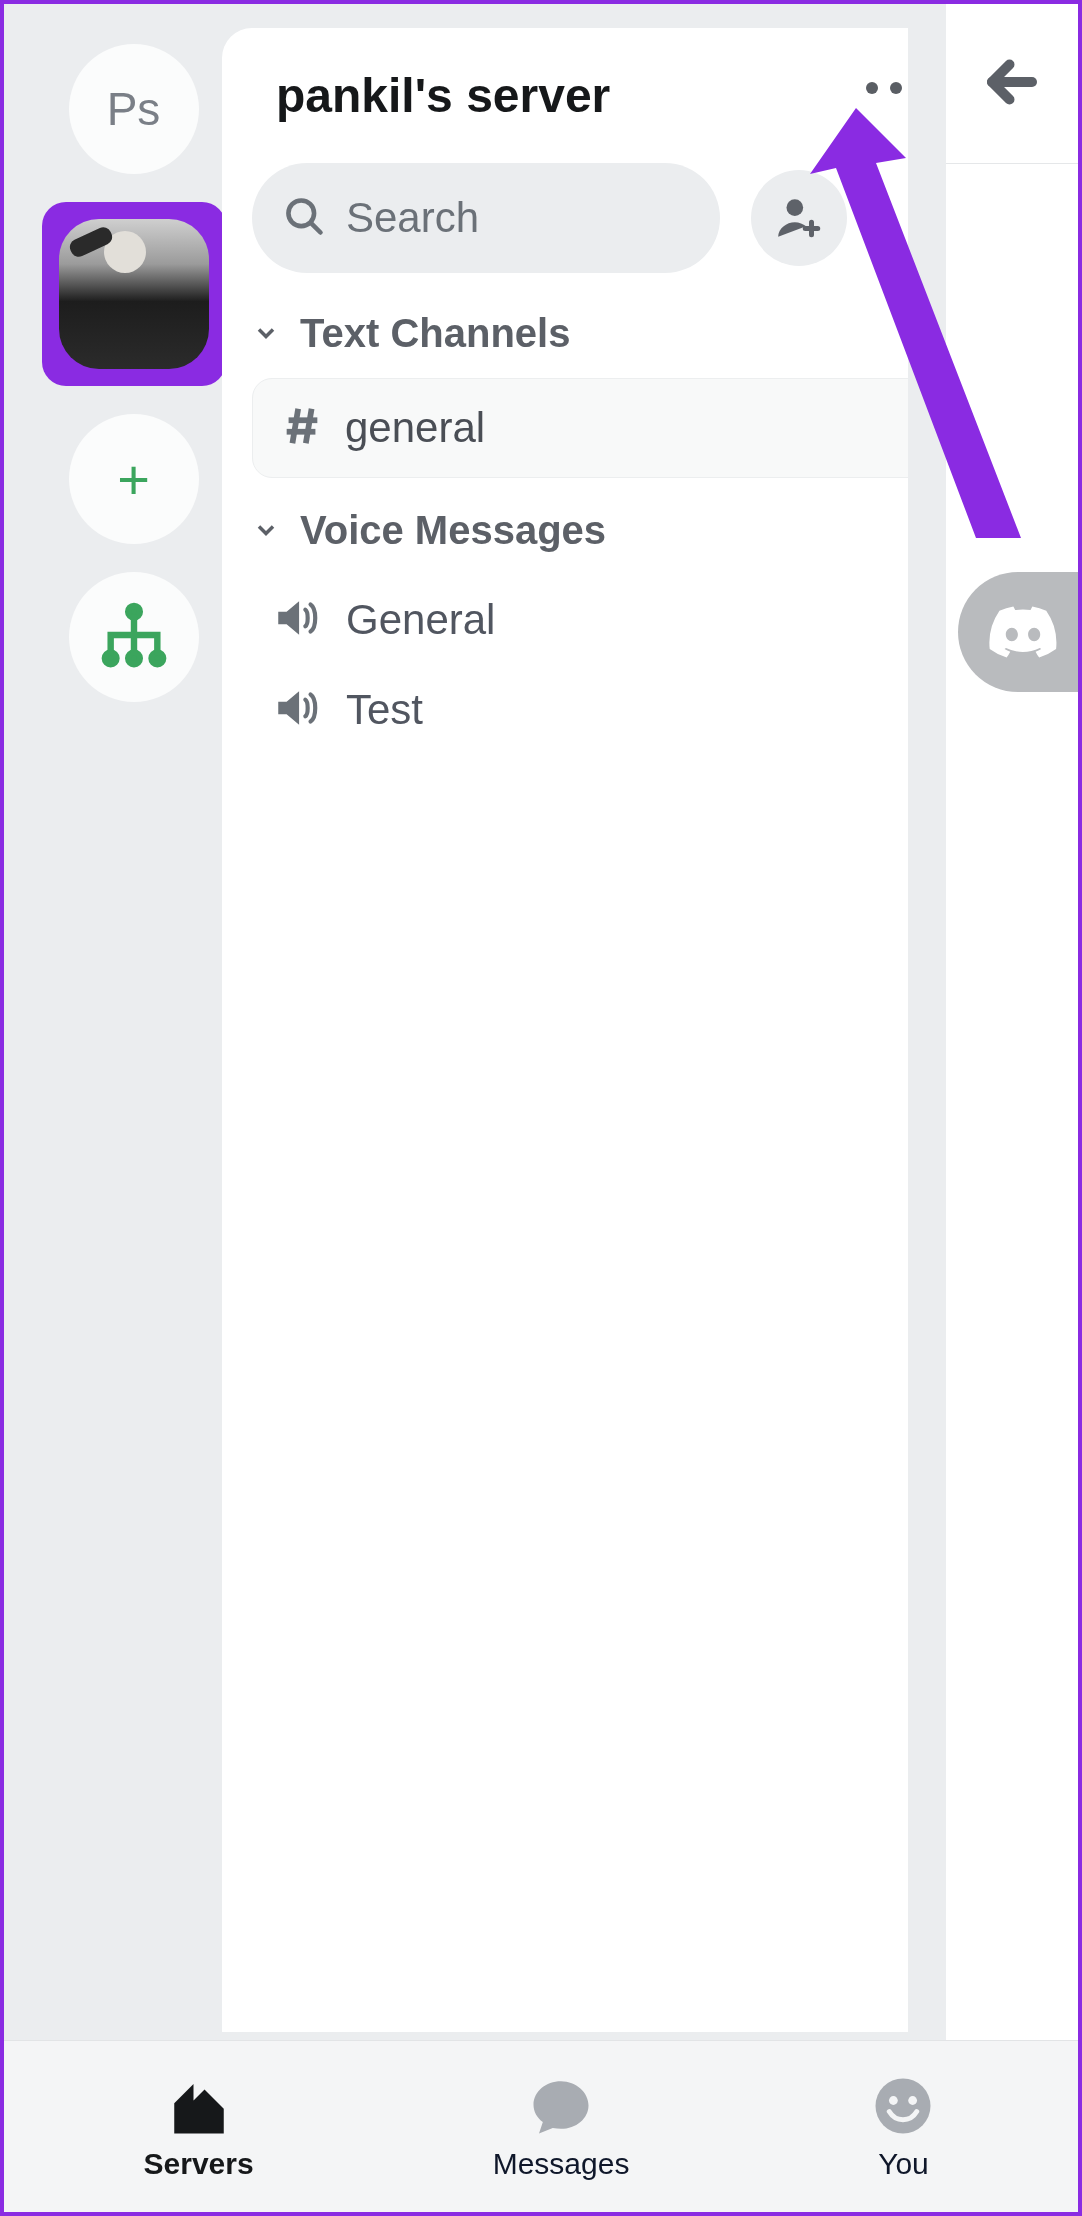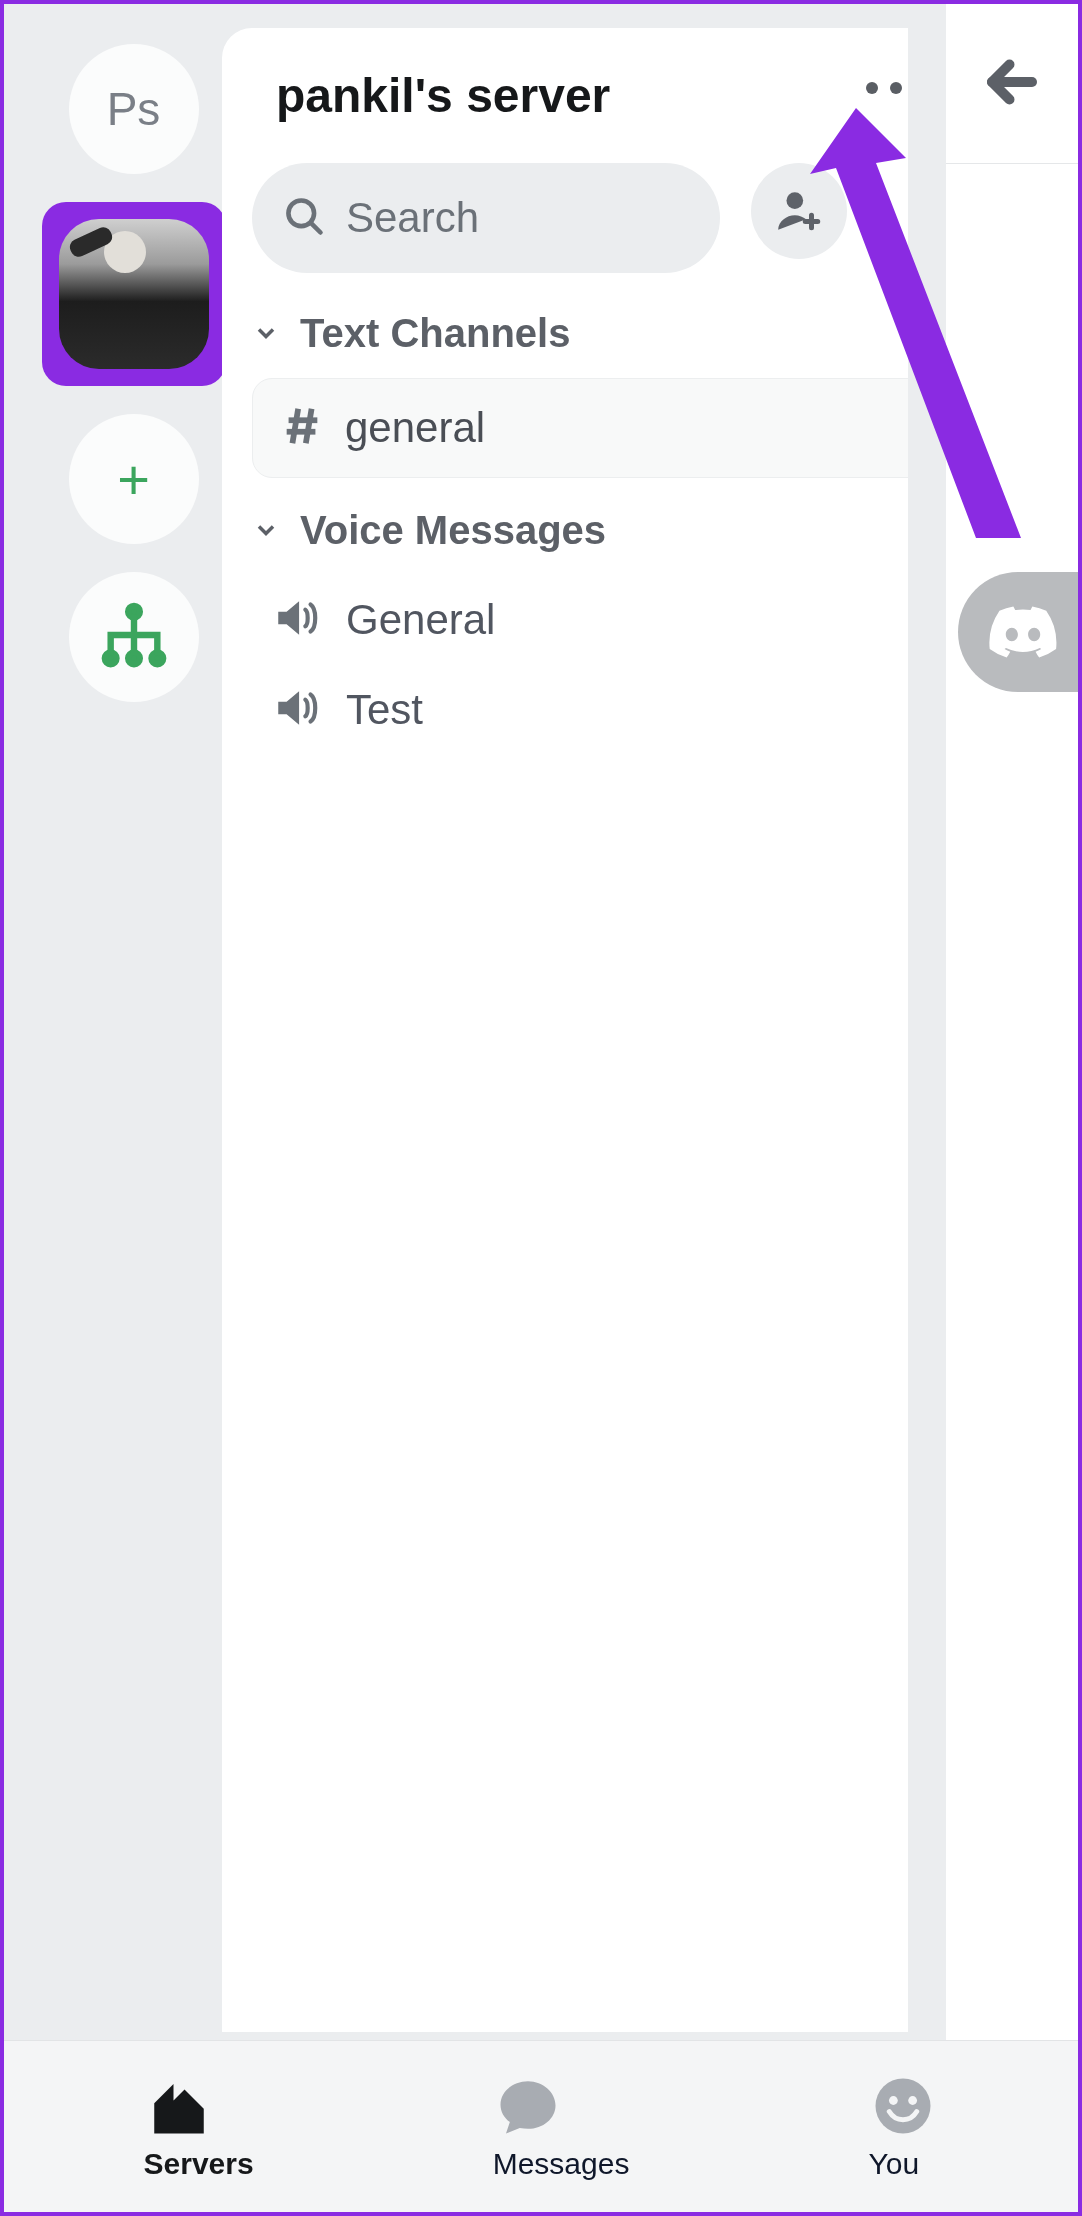--- a/index.html
+++ b/index.html
@@ -63,21 +63,21 @@
     padding: 40px 20px 20px 30px;
   }
   .server-title {
     font-size: 48px;
     font-weight: 700;
     color: #16181a;
     margin-bottom: 40px;
     margin-left: 24px;
   }
   .search-row {
-    display:flex; align-items:flex-start; gap:31px; margin-bottom:38px;
+    display:flex; align-items:center; gap:31px; margin-bottom:38px;
   }
   .search-pill {
     flex:0 0 auto;
     width: 468px;
     height: 110px;
     background: #ebedef;
     border-radius: 56px;
     display:flex; align-items:center;
     padding: 0 30px;
     gap: 20px;
@@ -146,21 +146,21 @@
   }
   .discord-fab svg{ width:70px; height:52px; fill:#ffffff;}
 
   
   .tab-bar{
     position:absolute; left:0; right:0; bottom:0; height:172px;
     background:#f4f5f6; border-top:1px solid #e2e4e6;
     display:flex; justify-content:space-around; align-items:center;
     padding: 0 20px;
   }
-  .tab{ display:flex; flex-direction:column; gap:8px;}
+  .tab{ display:flex; flex-direction:column; align-items:center; gap:8px;}
   .tab-label{ font-size:30px; color:#0f172a;}
   .tab.active .tab-label{ color:#16181a; font-weight:600;}
   .tab svg{ width:70px; height:66px; fill:#a8acb2;}
   .tab.active svg{ fill:#16181a;}
 
   
   .annot-arrow{
     position:absolute; left:800px; top:104px;
     pointer-events:none;
   }

